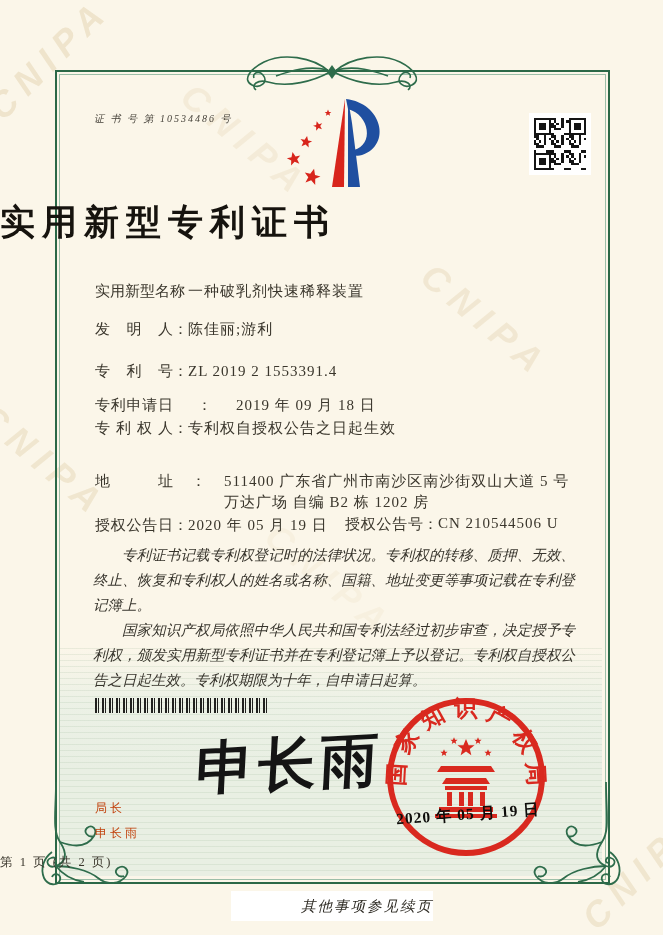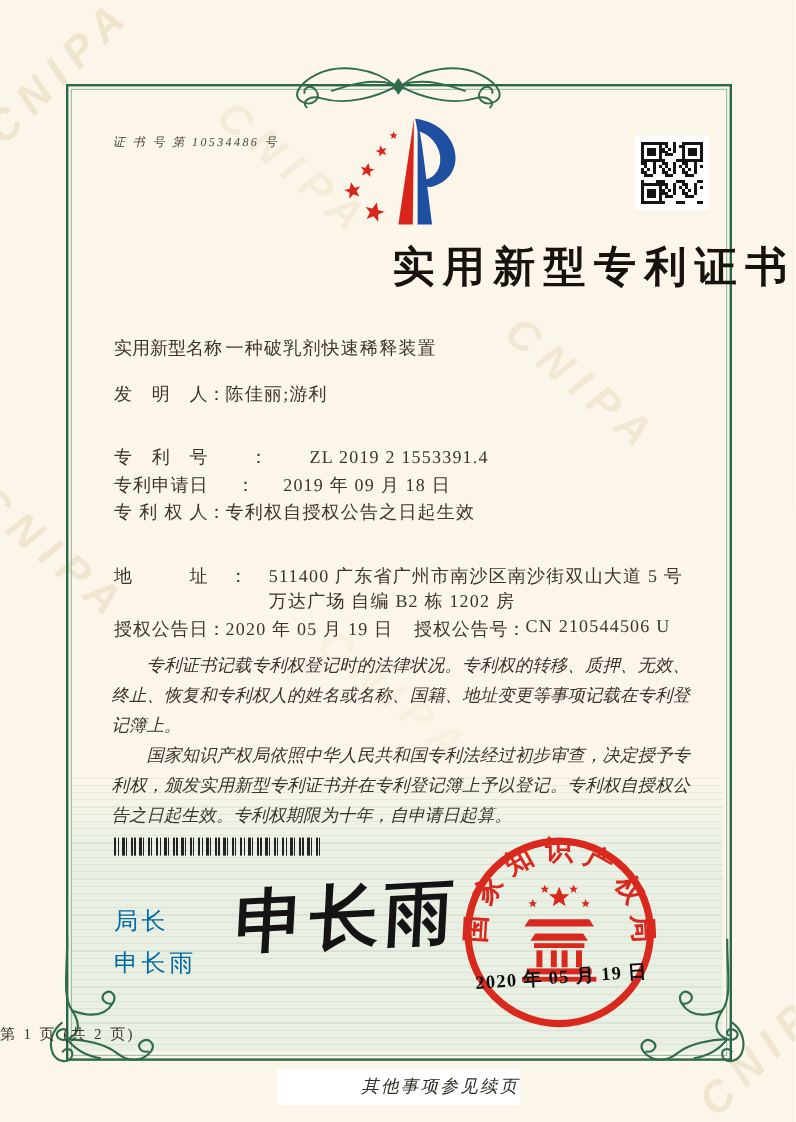--- a/index.html
+++ b/index.html
@@ -35,31 +35,31 @@
   }
   .flourish-top{position:absolute; left:224px; top:47px; z-index:3;}
   .flourish-corner{position:absolute; z-index:3;}
   .fc-left{left:36px; top:782px;}
   .fc-right{left:530px; top:782px; transform:scaleX(-1);}
   
   .cert-no{position:absolute; left:94px; top:112px; font-size:10px; letter-spacing:2px; color:#46423a; z-index:3;font-style:italic;}
   .logo{position:absolute; left:270px; top:93px; z-index:3;}
   .qr{position:absolute; left:529px; top:113px; width:62px; height:62px; background:#fff; z-index:3; padding:5px; box-sizing:border-box;}
   .title{
-    position:absolute; left:0; top:199px; width:663px; text-align:right;
+    position:absolute; left:0; top:199px; width:663px; text-align:left;
     font-size:35px; font-weight:bold; letter-spacing:7px; color:#16130e; z-index:3;
   }
   
   .field-row{position:absolute; left:95px; width:480px; display:flex; font-size:15px; line-height:21px; z-index:3; color:#3a362c;}
   .flabel{display:inline-block; width:78px; text-align:justify; text-align-last:justify; white-space:nowrap; flex:0 0 78px;}
   .fcolon{flex:0 0 14px;}
   .fvalue{flex:1; letter-spacing:1px;}
   .row-name{top:281px;}
   .row-inventor{top:319px;}
-  .row-patentno{top:372px;gap:35px;}
+  .row-patentno{top:361px;}
   .row-filing{top:395px;gap:24px;}
   .row-patentee{top:418px;}
   .row-address{top:471px;gap:18px;}
   .row-address .fvalue{max-width:402px;}
   .row-grant{top:515px;}
   .grant-right{position:absolute; left:345px; top:515px; display:flex; font-size:15px; z-index:3; color:#3a362c;}
   .grant-right .flabel{width:78px;}
   
   .body-text{
     position:absolute; left:93px; top:543px; width:482px; z-index:3;
@@ -69,21 +69,21 @@
   .body-text p{margin:0; text-indent:2em;}
   
   .barcode{
     position:absolute; left:95px; top:698px; width:172px; height:15px; z-index:3;
     background:repeating-linear-gradient(90deg,
       #21211f 0 2px, transparent 2px 3px,
       #21211f 3px 4px, transparent 4px 7px,
       #21211f 7px 9px, transparent 9px 10px,
       #21211f 10px 11px, transparent 11px 14px);
   }
-  .director{position:absolute; left:95px; top:754px; z-index:3; font-family:"Liberation Sans","DejaVu Sans",sans-serif; font-size:20px; color:#0369a1;}
+  .director{position:absolute; left:95px; top:800px; z-index:3; font-family:"Liberation Sans","DejaVu Sans",sans-serif; font-size:12px; color:#c2410c;}
   .director div{margin-bottom:8px; letter-spacing:3px;}
   .signature{
     position:absolute; left:196px; top:726px; z-index:4;
     font-size:58px; color:#141414; transform:rotate(-3deg) skewX(-6deg);
     font-weight:bold; letter-spacing:4px; white-space:nowrap;
   }
   .seal{position:absolute; left:385px; top:696px; z-index:4;}
   .seal-date{
     position:absolute; left:396px; top:804px; width:150px; z-index:5;
     font-size:15.5px; font-weight:bold; color:#0e0d0b; transform:rotate(-4deg);

